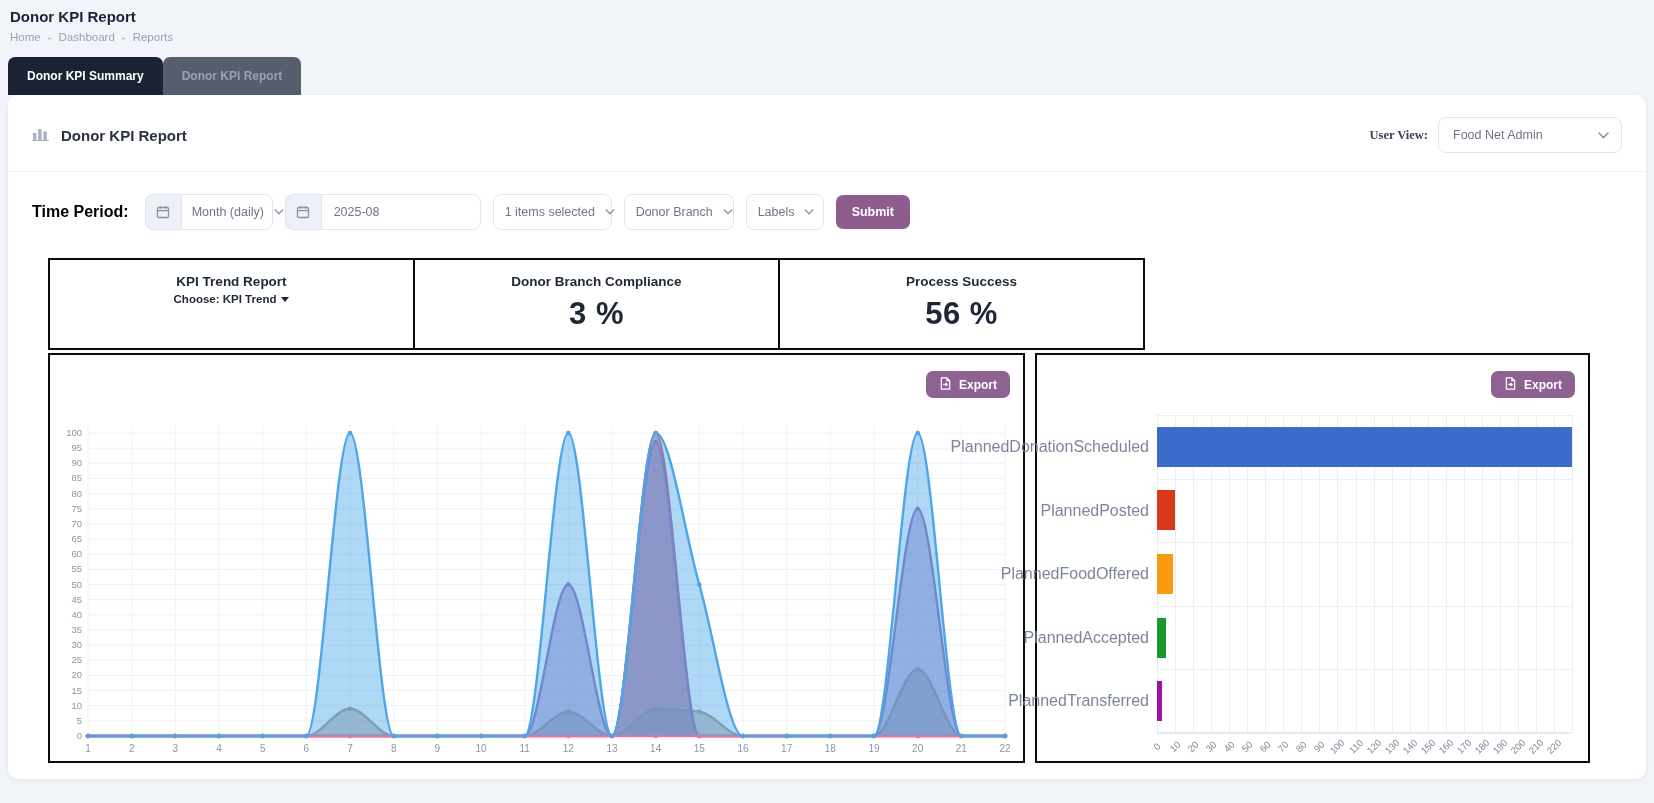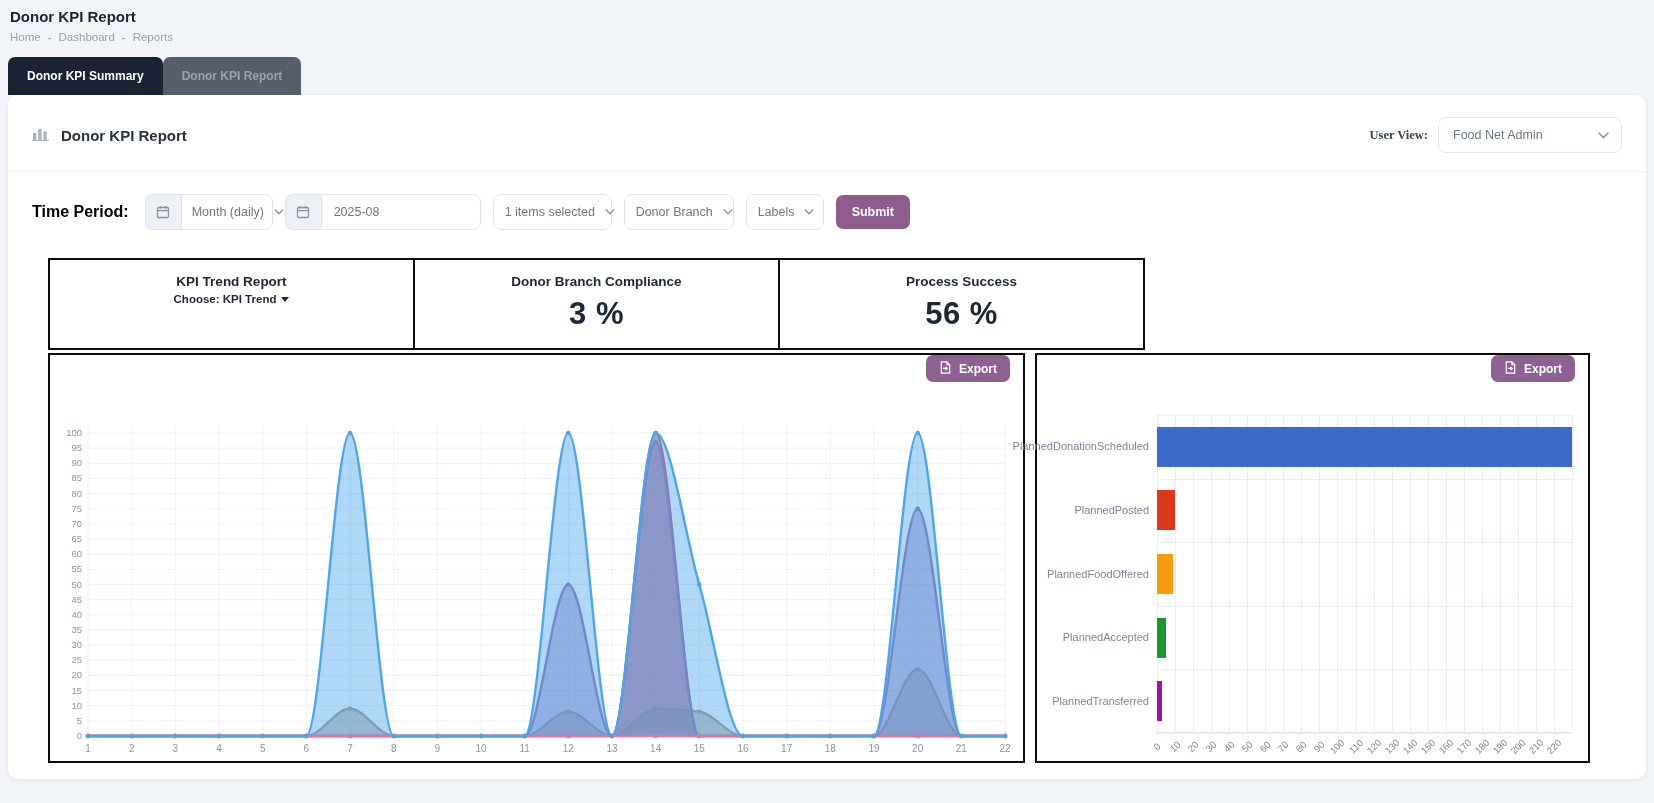--- a/index.html
+++ b/index.html
@@ -62,33 +62,33 @@
   .kpi-choose { margin-top:4px; font-size:11.5px; font-weight:bold; color:#1d2736;
                 display:inline-flex; align-items:center; gap:5px; cursor:pointer; }
   .caret-down { width:0; height:0; border-left:4px solid transparent; border-right:4px solid transparent;
                 border-top:5px solid #1d2736; }
 
   
   .charts-row { display:flex; gap:10px; margin:3px 0 0 40px; }
   .panel { border:2px solid #0b0b0b; background:#fff; position:relative; }
   .panel-left { width:977px; height:410px; }
   .panel-right { width:555px; height:410px; }
-  .btn-export { position:absolute; top:0; right:13px; background:#8d6191; color:#fff; border:none;
+  .btn-export { position:absolute; top:16px; right:13px; background:#8d6191; color:#fff; border:none;
                 border-radius:7px; height:27px; padding:0 13px; font-size:12px; font-weight:600;
                 display:flex; align-items:center; gap:7px; cursor:pointer; z-index:5; }
   .panel svg.area { display:block; }
 
   
   .rbc { position:absolute; inset:0; }
   .rbc-plot { position:absolute; left:120px; top:60px; width:415px; height:318px; border-bottom:1px solid #dfe4ee; }
   .rbc-grid-v { position:absolute; top:0; bottom:0; width:1px; background:#e9eef6; }
   .rbc-grid-h { position:absolute; left:0; right:0; height:1px; background:#e9eef6; }
   .rbc-bar { position:absolute; left:0; height:40px; }
   .rbc-label { position:absolute; left:0; width:112px; display:flex; align-items:center; justify-content:flex-end;
-               text-align:right; font-size:11px; color:#7d8698; line-height:1.35; }
+               text-align:right; font-size:16px; color:#7d8698; line-height:1.35; }
   .rbc-tick { position:absolute; font-size:9.5px; color:#7d8698; transform:translateX(-50%) rotate(-45deg); }
 </style>
 </head>
 <body>
 
 <div class="page">
 
   <div class="page-head">
     <div class="page-title">Donor KPI Report</div>
     <div class="breadcrumb">

